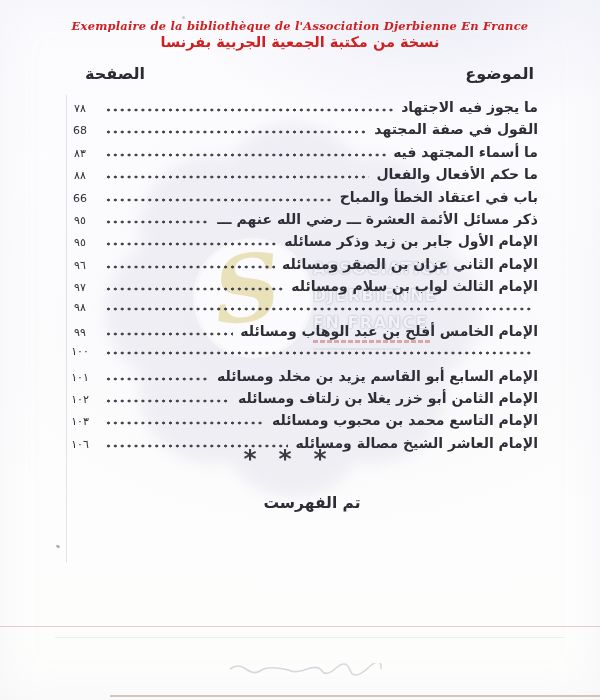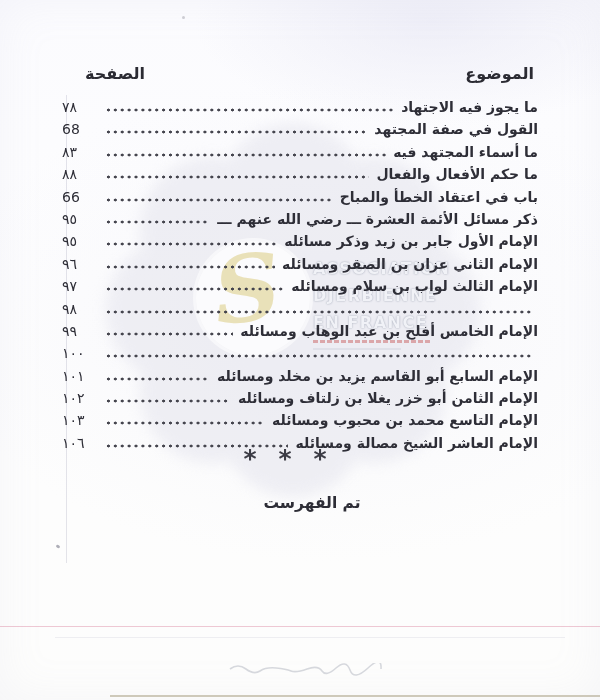--- a/index.html
+++ b/index.html
@@ -24,21 +24,21 @@
   
   .cols{position:absolute;top:64px;left:85px;right:66px;display:flex;justify-content:space-between;
         direction:rtl;font-weight:bold;font-size:16px;color:#2b2b33;z-index:2;}
   
   .toc{position:absolute;top:99px;left:62px;right:62px;direction:rtl;z-index:2;}
   .row{display:flex;align-items:baseline;height:22.4px;}
   .t{font-size:14px;white-space:nowrap;color:var(--body-text);font-weight:bold;}
   .dots{flex:1 1 auto;height:4px;margin:0 7px;
         background-image:radial-gradient(circle,#45454e 1.2px,rgba(69,69,78,0) 1.8px);
         background-size:6.9px 4px;background-repeat:repeat-x;background-position:0 0;}
-  .p{font-size:14px;min-width:36px;direction:ltr;text-align:left;color:var(--body-text);}
+  .p{font-size:11px;min-width:36px;direction:ltr;text-align:center;color:var(--body-text);}
   
   .separator{position:absolute;top:444px;left:0;right:8px;text-align:center;z-index:2;
              font-size:25px;font-weight:bold;letter-spacing:22px;color:#3c3c45;}
   .end-text{position:absolute;top:494px;left:0;right:0;text-align:center;z-index:2;
             direction:rtl;font-weight:bold;font-size:15.5px;color:#2d2d36;padding-left:24px;}
   
   .wm{position:absolute;inset:0;z-index:0;}
   .rosette{position:absolute;inset:0;filter:blur(7px);opacity:.75;}
   .rosette i{position:absolute;border-radius:50%;background:var(--watermark-tint);display:block;}
   .wm-logo{position:absolute;left:196px;top:241px;width:114px;height:114px;border-radius:50%;
@@ -83,20 +83,24 @@
     </div>
     <div class="wm-text">
       <div>ASSOCIATION</div>
       <div>DJERBIENNE</div>
       <div>EN FRANCE</div>
     </div>
     <div class="wm-redbar"></div>
     <div class="wm-greybar"></div>
   </div>
 
+  <div class="stamp">
+    <div class="stamp-fr">Exemplaire de la bibliothèque de l'Association Djerbienne En France</div>
+    <div class="stamp-ar" dir="rtl">نسخة من مكتبة الجمعية الجربية بفرنسا</div>
+  </div>
 
   <div class="cols">
     <span>الموضوع</span>
     <span>الصفحة</span>
   </div>
 
   <div class="toc">
     <div class="row">
       <span class="t">ما يجوز فيه الاجتهاد</span>
       <span class="dots"></span>

